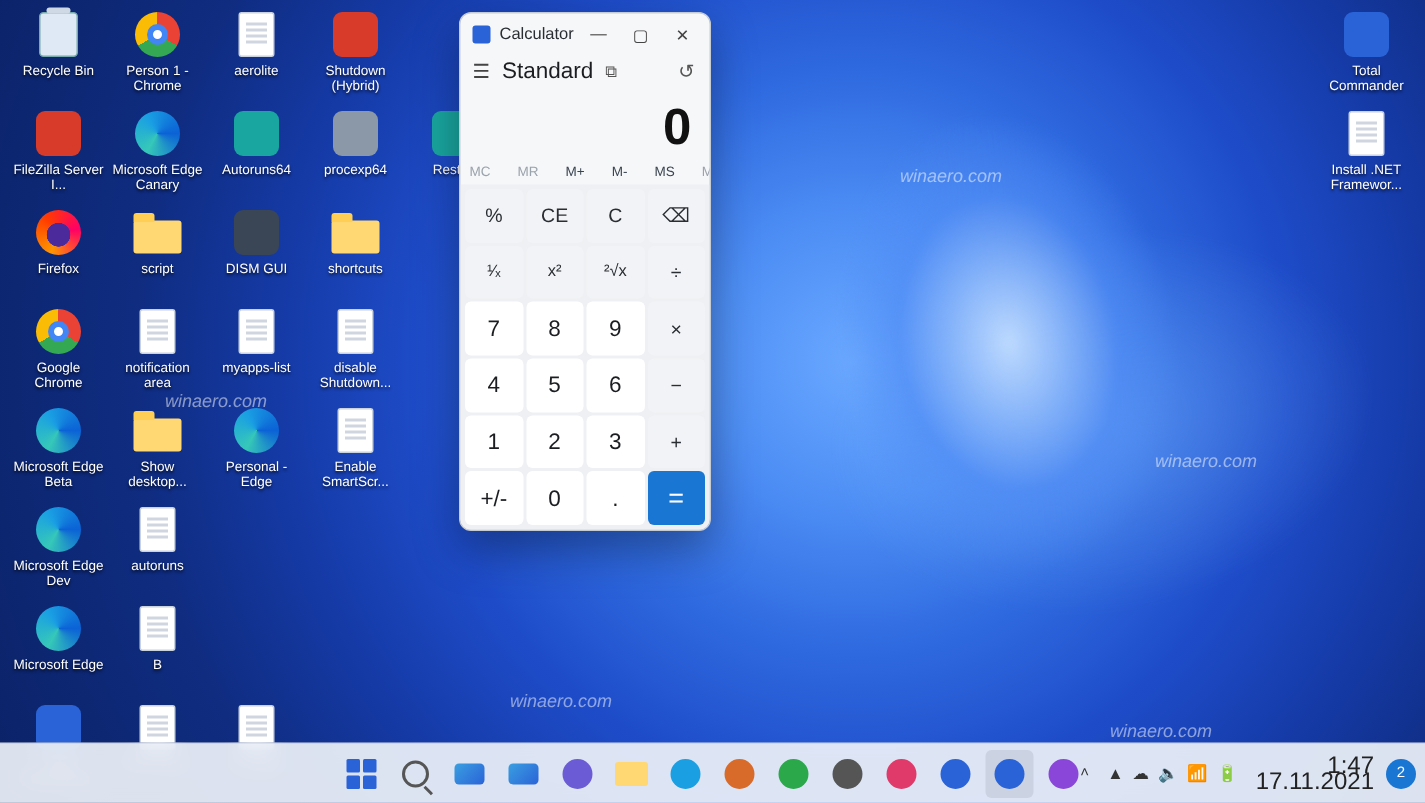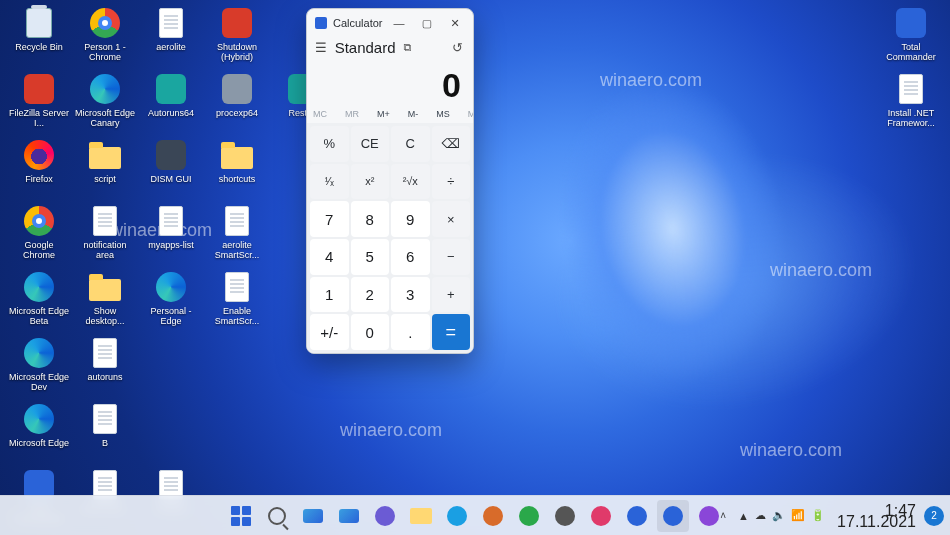--- a/index.html
+++ b/index.html
@@ -107,21 +107,21 @@
   
   .g-start{width:20px;height:20px;display:grid;grid-template-columns:1fr 1fr;grid-template-rows:1fr 1fr;gap:2px;}
   .g-start span{background:#2a63d8;border-radius:1px;}
   .g-search{width:18px;height:18px;border:2px solid #555;border-radius:50%;position:relative;}
   .g-search::after{content:"";position:absolute;right:-5px;bottom:-5px;width:7px;height:2px;background:#555;transform:rotate(45deg);}
   .g-widgets{width:20px;height:14px;background:linear-gradient(135deg,#3a9fe0,#2a63d8);border-radius:3px;}
   .g-explorer{width:22px;height:16px;background:#ffd873;border-radius:2px;}
   .g-dot{width:20px;height:20px;border-radius:50%;}
 
   .watermark {
-    position:absolute; color:rgba(255,255,255,.5); font-size:18px; pointer-events:none;
+    position:absolute; color:rgba(255,255,255,.5); font-size:12px; font-style:italic; pointer-events:none;margin-top:40px;
   }
 </style>
 </head>
 <body>
 
 <div class="wallpaper"></div>
 <div class="bloom"></div>
 
 <div class="watermark" style="left:110px;top:220px">winaero.com</div>
 <div class="watermark" style="left:340px;top:420px">winaero.com</div>
@@ -288,21 +288,21 @@
           <div class="dicon">
             <div class="g">
               <div class="ic-folder"></div>
             </div>
             <div class="label">shortcuts</div>
           </div>
           <div class="dicon">
             <div class="g">
               <div class="ic-file"></div>
             </div>
-            <div class="label">aerolite SmartScr...</div>
+            <div class="label">disable Shutdown...</div>
           </div>
           <div class="dicon">
             <div class="g">
               <div class="ic-file"></div>
             </div>
             <div class="label">Enable SmartScr...</div>
           </div>
         </div>
         <div class="grid-col">
           <div class="dicon" style="visibility: hidden;"></div>

